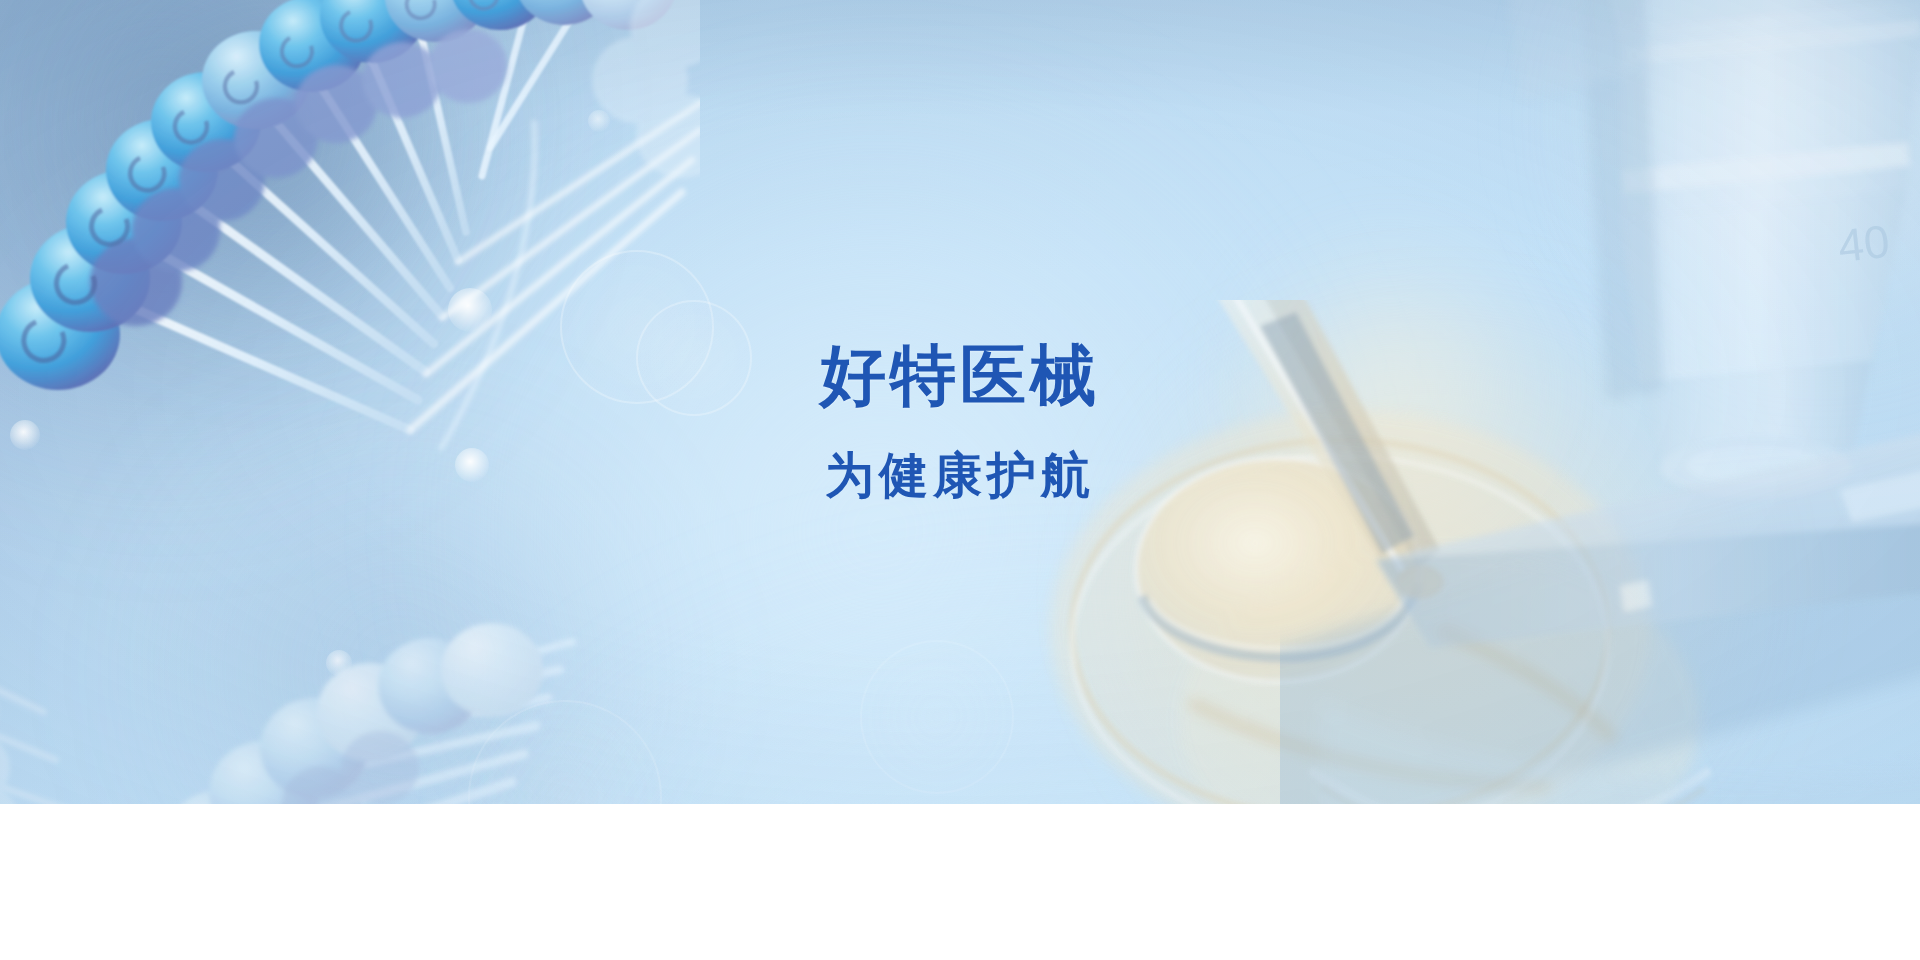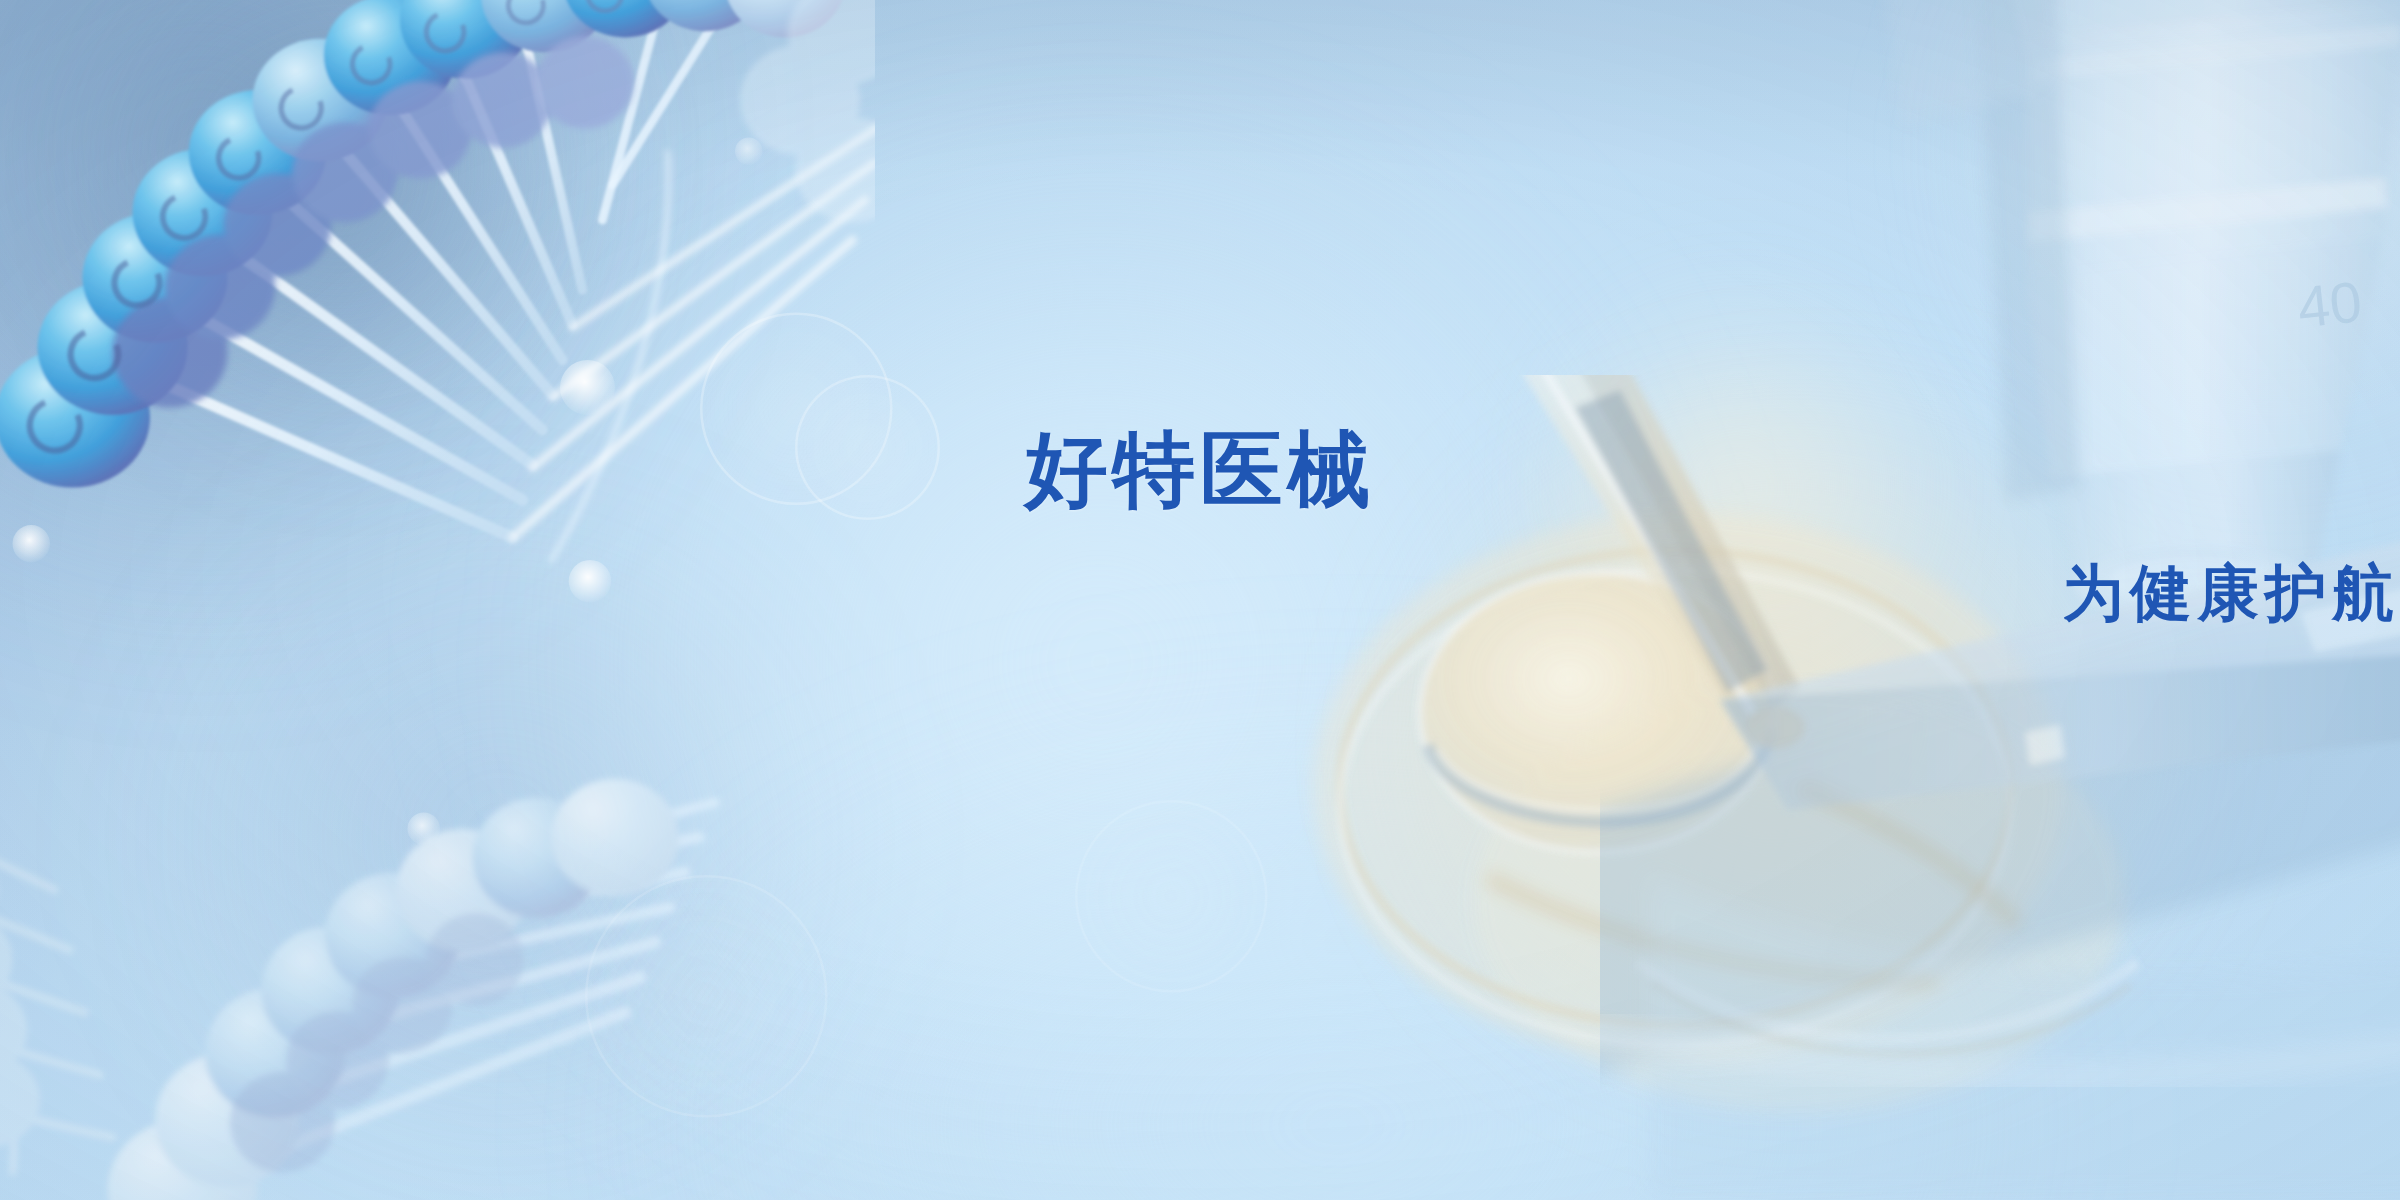--- a/index.html
+++ b/index.html
@@ -7,21 +7,21 @@
     padding: 0;
     background: #ffffff;
   }
   body {
     font-family: "Liberation Sans", "DejaVu Sans", sans-serif;
   }
 
   .banner {
     position: relative;
     width: 1920px;
-    height: 960px;
+    height: 804px;
     overflow: hidden;
     background: #f0abfc;
   }
 
   
   .bg-base {
     position: absolute;
     inset: 0;
     background:
       linear-gradient(118deg,
@@ -182,21 +182,20 @@
     color: #2558b8;
     letter-spacing: 6px;
   }
   .sub-2 {
     margin: 38px 0 0 0;
     font-size: 49px;
     line-height: 1.1;
     font-weight: bold;
     color: #1f56b4;
     letter-spacing: 5px;
-    text-align: right;
   }
 
   
   .vignette {
     position: absolute;
     inset: 0;
     pointer-events: none;
     background:
       radial-gradient(ellipse at 50% 48%, rgba(255,255,255,0.0) 45%, rgba(150,185,215,0.10) 100%);
   }

